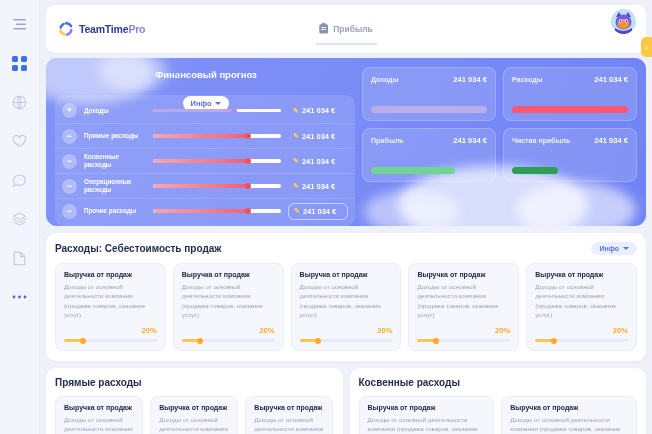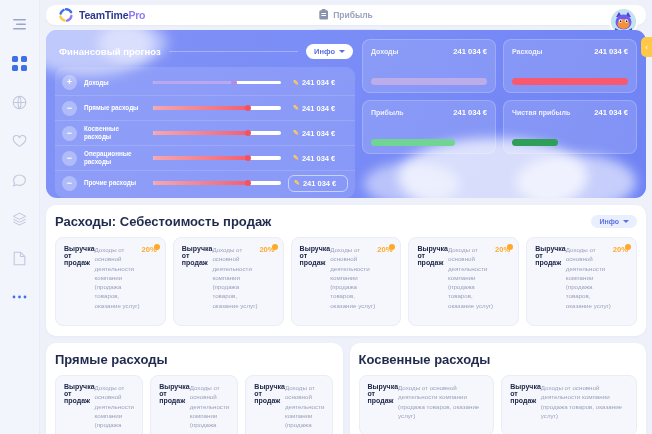--- a/index.html
+++ b/index.html
@@ -27,21 +27,21 @@
     border-radius: 7px; cursor: pointer;
   }
   .side-item svg { display:block; }
 
   
   .main { flex: 1; height: 434px; display: flex; flex-direction: column; min-width: 0; }
 
   
   .topbar {
     margin: 5px 6px 0 6px;
-    height: 20px; background: #ffffff;
+    height: 48px; background: #ffffff;
     border-radius: 9px;
     display: flex; align-items: center;
     padding: 0 12px;
     position: relative;
     box-shadow: 0 1px 2px rgba(80,95,160,.05);
   }
   .brand { display: flex; align-items: center; gap: 5px; }
   .brand-mark { width: 16px; height: 16px; position: relative; }
   .brand-text { font-size: 10.5px; font-weight: 700; letter-spacing: -.2px; color: #2b3a8f; }
   .brand-text .pro { color: #8e7bf2; }
@@ -85,21 +85,21 @@
   .cloud { position: absolute; border-radius: 50%; background: rgba(255,255,255,.55); filter: blur(6px); pointer-events:none; }
   .cloud.c1 { width: 130px; height: 62px; left: -22px; top: -16px; background: rgba(255,255,255,.5); }
   .cloud.c2 { width: 70px; height: 42px; left: 52px; top: -8px; background: rgba(255,255,255,.42); }
   .cloud.c3 { width: 190px; height: 78px; left: 352px; top: 108px; background: rgba(255,255,255,.72); }
   .cloud.c4 { width: 120px; height: 56px; left: 470px; top: 124px; background: rgba(255,255,255,.6); }
   .cloud.c5 { width: 96px; height: 44px; left: 318px; top: 132px; background: rgba(255,255,255,.5); }
 
   .hero-left { position: relative; width: 300px; flex: 0 0 300px; z-index: 2; }
   .hero-right { position: relative; flex: 1; z-index: 2; min-width: 0; }
 
-  .hero-head { display: flex; align-items: center; height: 20px; margin: 2px 2px 6px 4px; gap: 8px; }
+  .hero-head { display: flex; align-items: center; height: 20px; margin: 2px 2px 6px 4px; gap: 8px; flex-direction: column; }
   .hero-title { font-size: 9.5px; font-weight: 700; color: #ffffff; white-space: nowrap; }
   .hero-rule { flex: 1; height: 1px; background: rgba(255,255,255,.3); }
   .pill-white {
     background: #fff; color: #5a6ee0; font-size: 7.5px; font-weight: 700;
     border-radius: 10px; padding: 3px 8px; display: flex; align-items: center; gap: 4px; cursor: pointer;
     white-space: nowrap;
   }
   .chev { width: 0; height: 0; border-left: 3px solid transparent; border-right: 3px solid transparent; border-top: 3.5px solid currentColor; }
 
   .rows { background: rgba(255,255,255,.12); border-radius: 9px; padding: 3px 0; }
@@ -159,33 +159,33 @@
   .kpi-name { font-size: 7px; color: #eef0fe; font-weight: 600; }
   .kpi-val { font-size: 7.6px; color: #fff; font-weight: 700; white-space: nowrap; }
   .kpi-bar { height: 7px; border-radius: 5px; }
 
   
   .panel {
     background: #fff; border-radius: 10px; margin-top: 7px; padding: 9px 9px 10px 9px;
     box-shadow: 0 1px 3px rgba(80,95,160,.05);
   }
   .panel-head { display: flex; align-items: center; margin-bottom: 8px; }
-  .panel-title { font-size: 13px; font-weight: 700; color: #1f2a4d; }
+  .panel-title { font-size: 10px; font-weight: 700; color: #1f2a4d; }
   .pill-soft {
     margin-left: auto; background: #eaefff; color: #5b72e0;
     font-size: 7px; font-weight: 700; border-radius: 9px;
     padding: 3px 8px; display: flex; align-items: center; gap: 4px; cursor: pointer;
   }
   .cards { display: grid; gap: 7px; }
   .cards.c5 { grid-template-columns: repeat(5, 1fr); }
   .cards.c3 { grid-template-columns: repeat(3, 1fr); }
   .cards.c2 { grid-template-columns: repeat(2, 1fr); }
   .card {
     background: #f5f7fd; border: 1px solid #e9edf8; border-radius: 8px;
-    padding: 7px 8px 8px 8px; display: flex; flex-direction: row; min-width: 0;
+    padding: 7px 8px 8px 8px; display: flex; flex-direction: column; min-width: 0;
   }
   .card-title { font-size: 7px; font-weight: 700; color: #20294a; margin-bottom: 4px; }
   .card-desc { font-size: 6.2px; line-height: 1.5; color: #9aa2bc; margin-bottom: 7px; }
   .card-pct { font-size: 7.6px; font-weight: 700; color: #ffa929; text-align: right; margin-bottom: 4px; }
   .oslider { height: 3px; border-radius: 3px; background: #e6eaf6; position: relative; }
   .oslider .fill { position: absolute; left: 0; top: 0; bottom: 0; border-radius: 3px; background: #ffc35a; }
   .oslider .knob {
     position: absolute; top: 50%; width: 6px; height: 6px; border-radius: 50%;
     background: #ffa929; transform: translate(-50%, -50%); cursor: pointer;
   }

